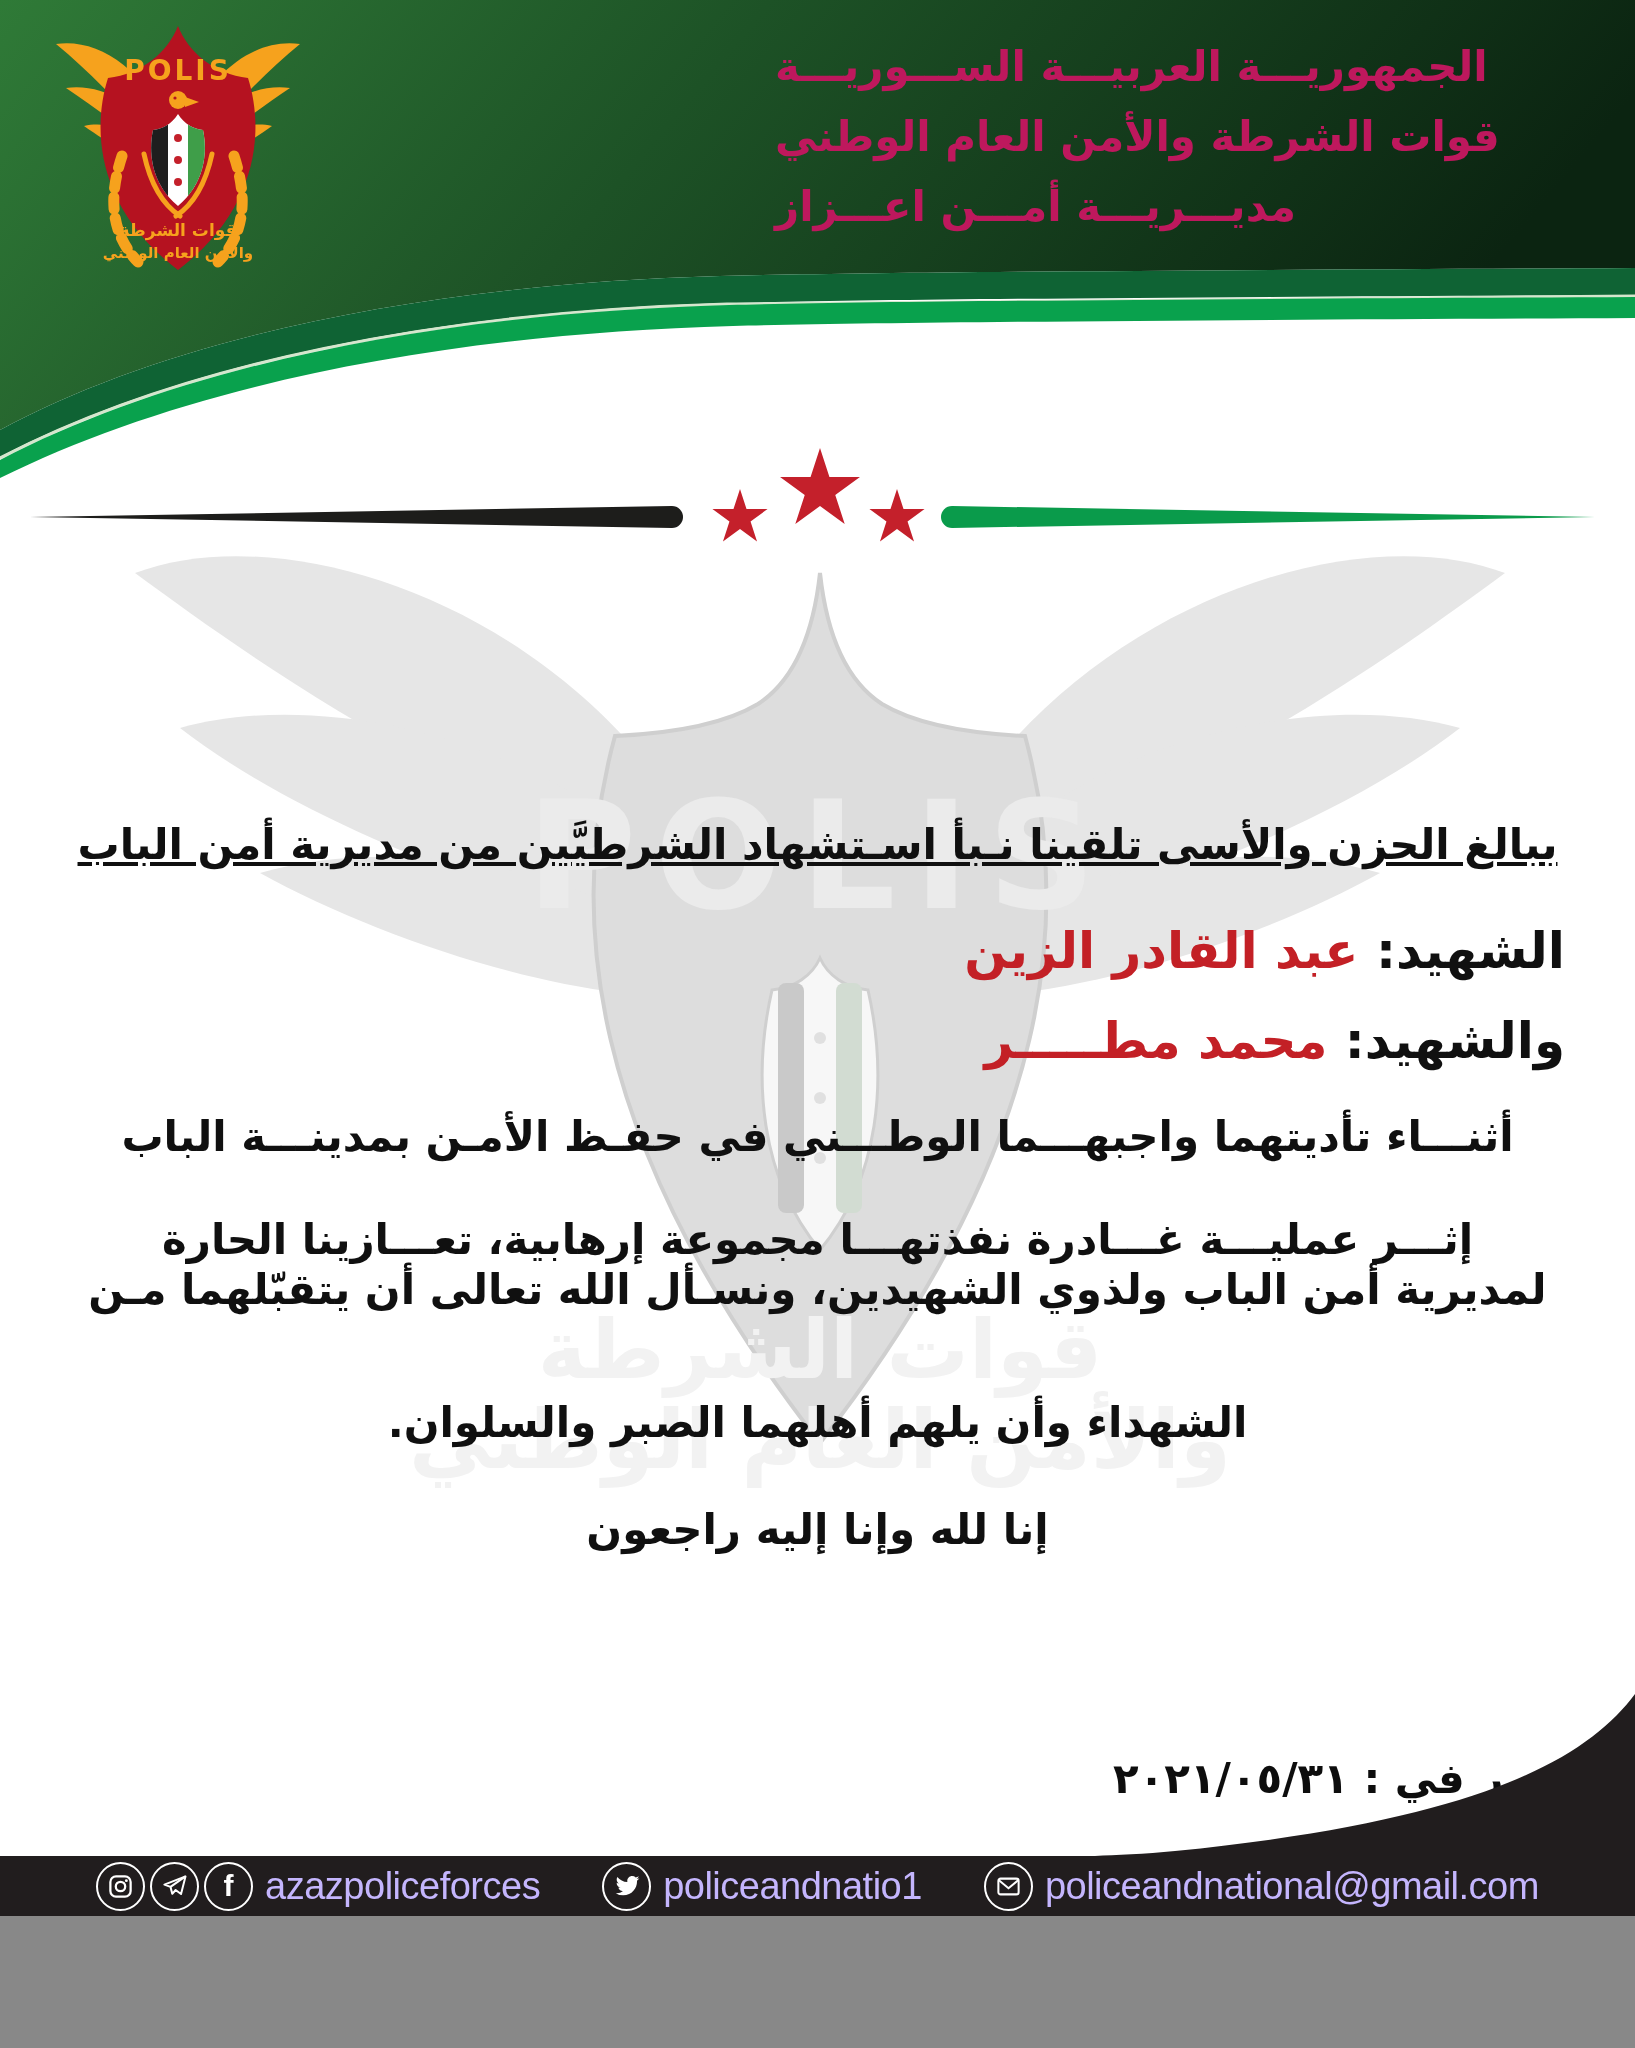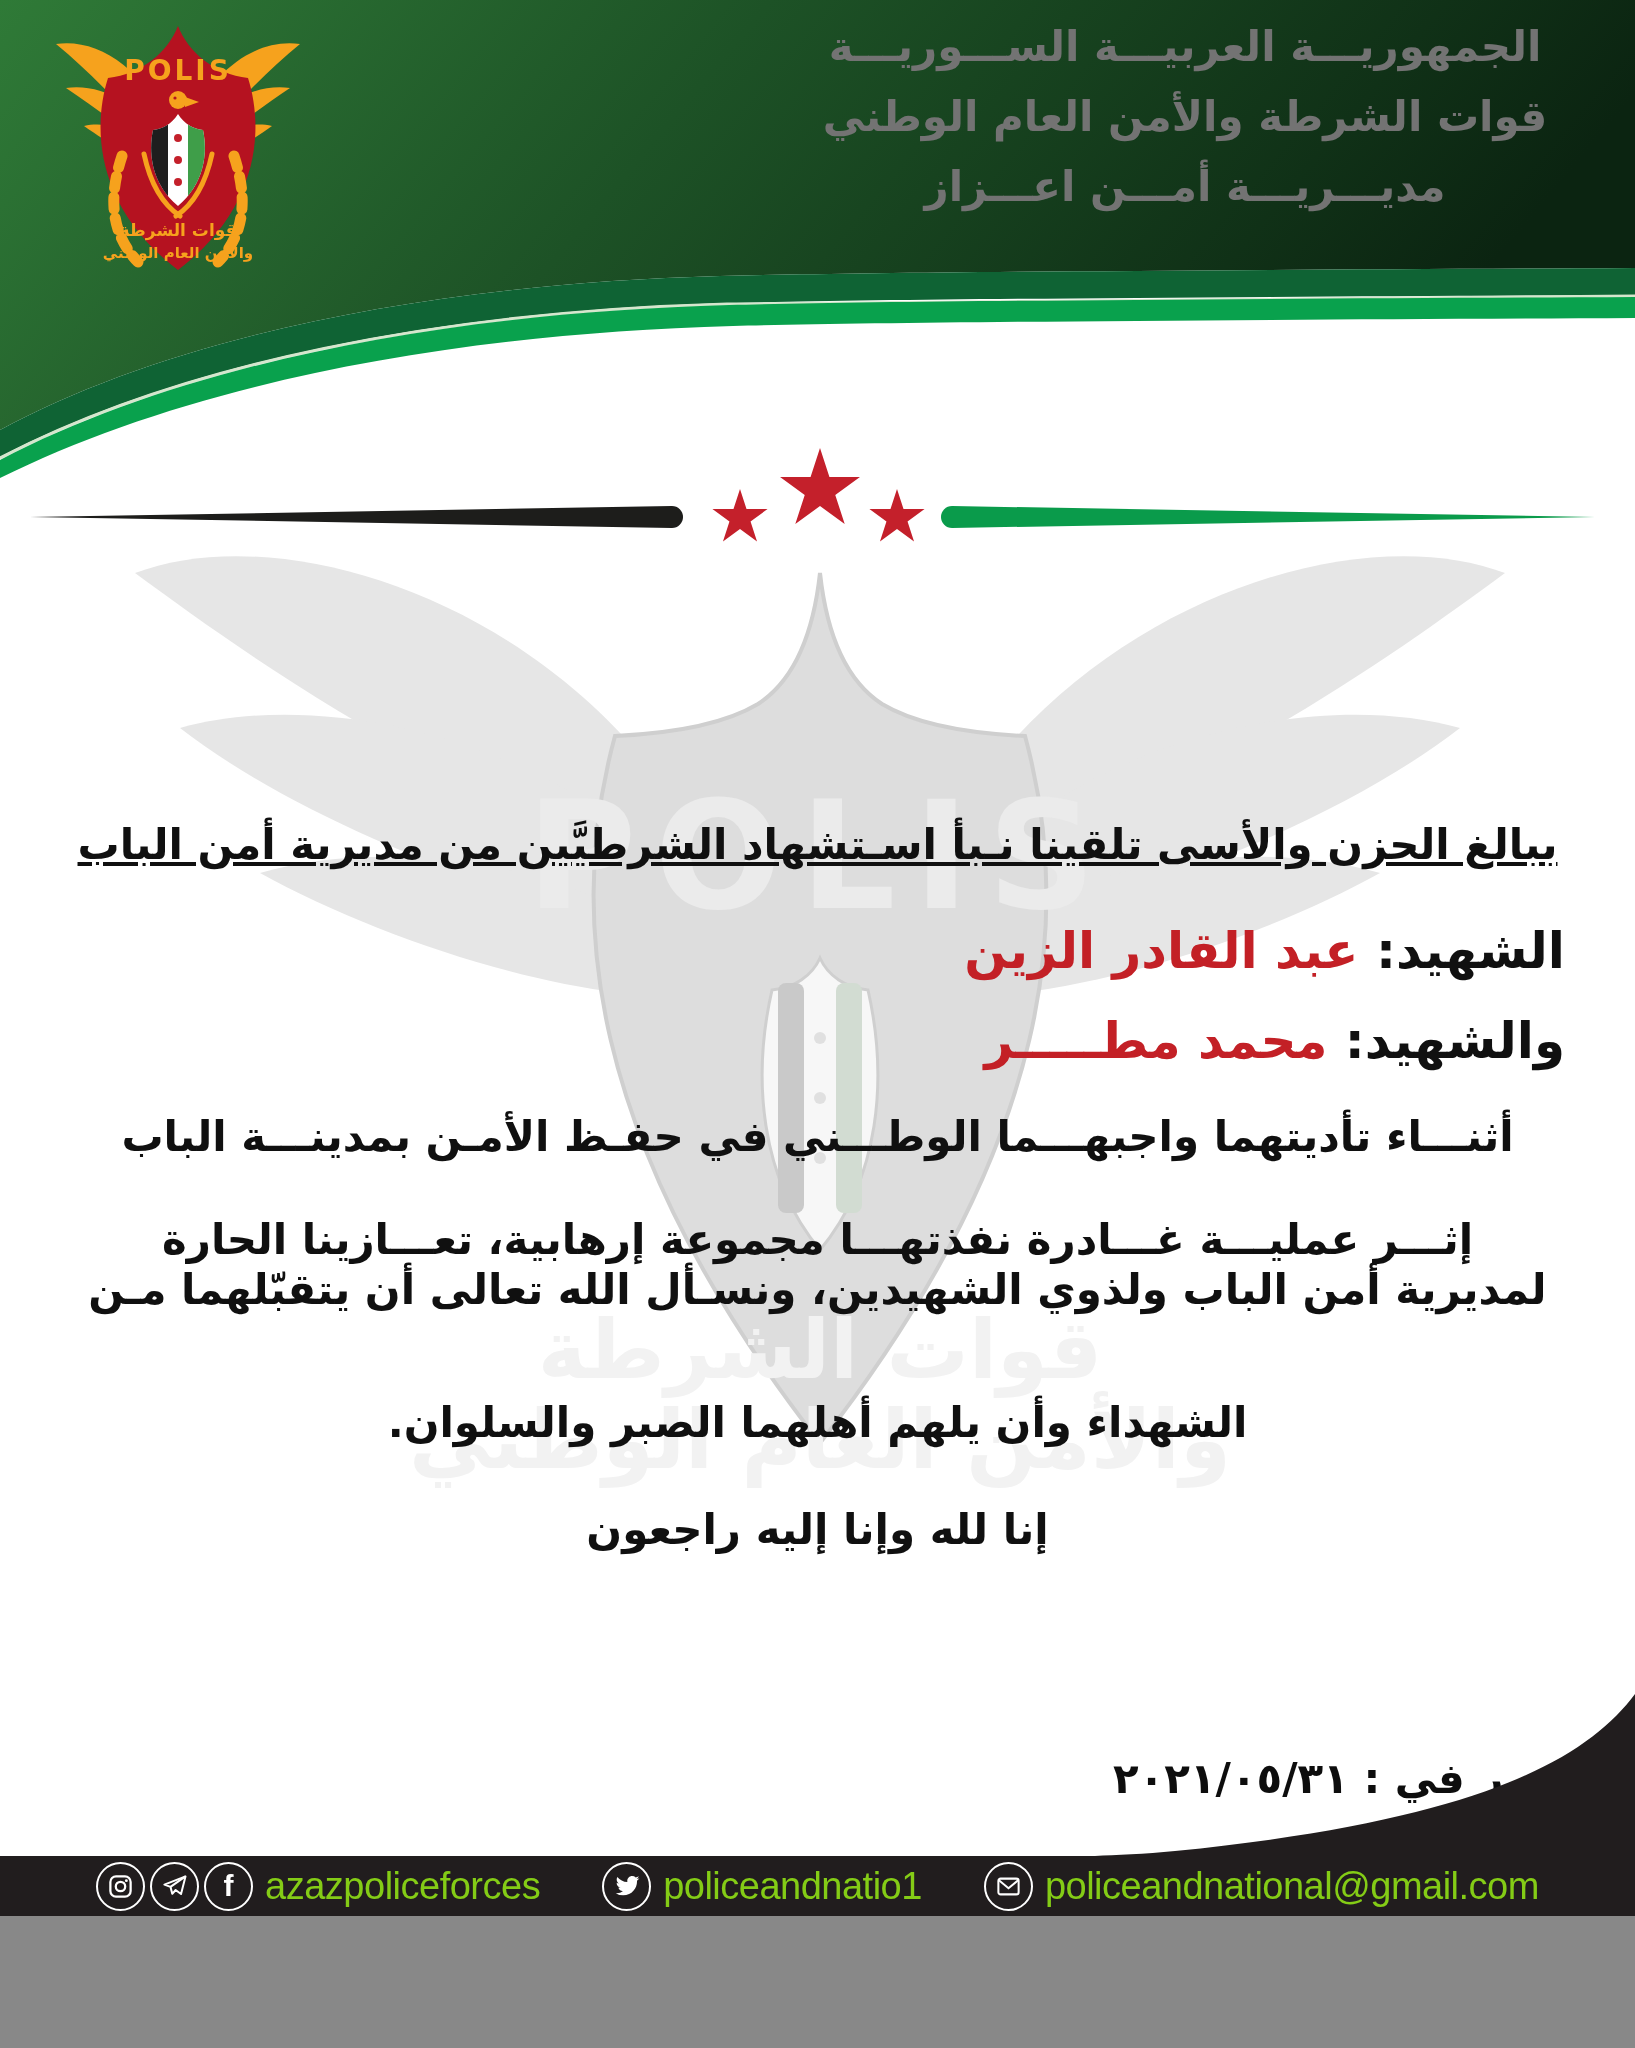--- a/index.html
+++ b/index.html
@@ -1,36 +1,36 @@
 <!DOCTYPE html>
 <html><head>
 <meta charset="utf-8">
 <style>
   html,body{margin:0;padding:0;background:#888;}
   .canvas{position:relative;width:1635px;height:1916px;background:#ffffff;margin:0 auto;overflow:hidden;
           font-family:"DejaVu Sans",sans-serif;}
   .abs{position:absolute;}
   
-  .header-text{top:12px;right:40px;width:820px;text-align:center;direction:rtl;color:#737373;
+  .header-text{top:32px;right:40px;width:820px;text-align:left;direction:rtl;color:#be185d;
                font-weight:bold;font-size:42px;line-height:70px;}
   
   .bline{left:70px;right:70px;text-align:center;direction:rtl;color:#101010;
          font-weight:bold;font-size:42px;line-height:68px;white-space:nowrap;}
   .bline .red{color:#c32026;}
   .names{font-size:50px;text-align:right;}
   .date-line{right:75px;top:1756px;direction:rtl;color:#0d0d0d;font-weight:bold;font-size:42px;line-height:46px;}
   
   .footer-bar{left:0;bottom:0;width:100%;height:60px;background:#211d1e;display:flex;
               align-items:center;justify-content:center;}
   .fgroup{display:flex;align-items:center;}
   .fgroup + .fgroup{margin-left:62px;}
   .icon-circle{width:45px;height:45px;border:2.5px solid #ffffff;border-radius:50%;
                display:flex;align-items:center;justify-content:center;flex:0 0 auto;}
   .icon-circle + .icon-circle{margin-left:5px;}
-  .ftext{color:#84cc16;font-family:"Liberation Sans",sans-serif;font-size:38px;letter-spacing:-0.5px;
+  .ftext{color:#c4b5fd;font-family:"Liberation Sans",sans-serif;font-size:38px;letter-spacing:-0.5px;
          margin-left:12px;white-space:nowrap;}
   .fb-glyph{color:#ffffff;font-family:"Liberation Sans",sans-serif;font-weight:bold;font-size:30px;line-height:1;}
 </style>
 </head>
 <body>
 
 <div class="canvas">
 
   <svg class="abs" style="top:0;left:0;" width="1635" height="500" viewBox="0 0 1635 500">
     <defs>

